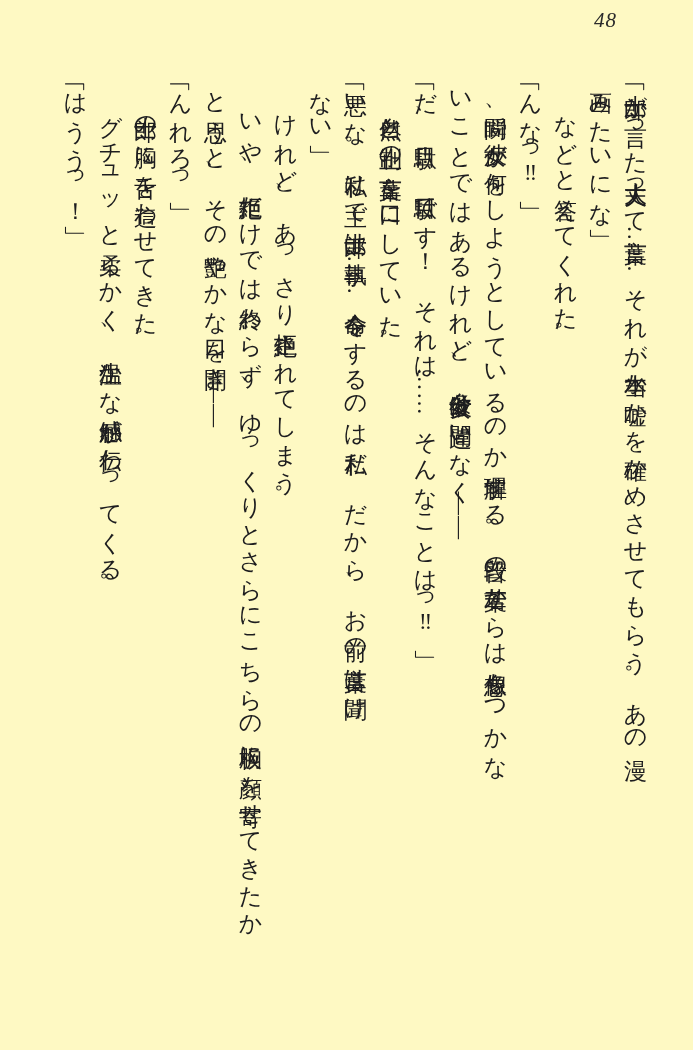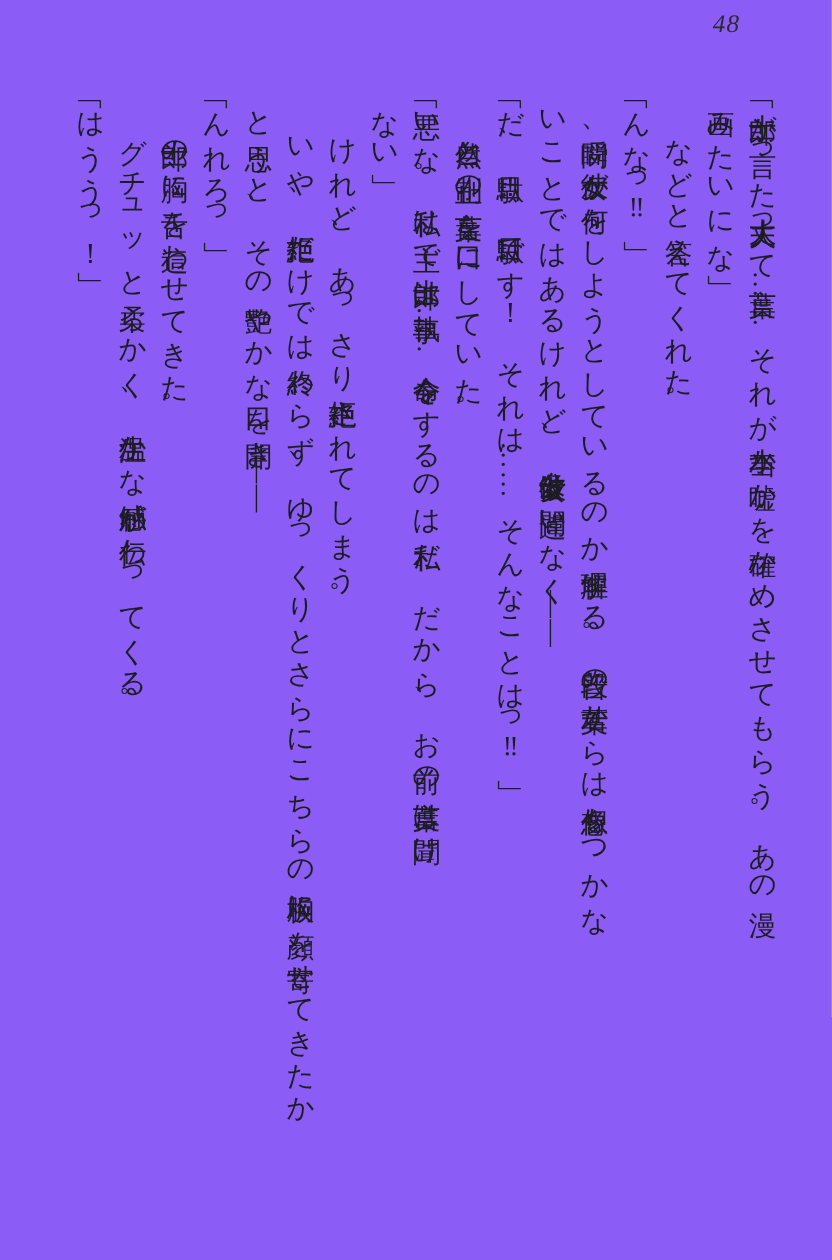--- a/index.html
+++ b/index.html
@@ -10,21 +10,21 @@
     width: 693px;
     height: 1050px;
     background: #fdfdfc;
     position: relative;
     overflow: hidden;
     font-family: "Liberation Serif", "DejaVu Serif", serif;
   }
   .page {
     position: absolute;
     inset: 0;
-    background: #8b5cf6;
+    background: #fef9c3;
   }
   .page-number {
     position: absolute;
     top: 8px;
     left: 594px;
     font-size: 21px;
     font-style: italic;
     color: #2b2b2b;
     letter-spacing: 1px;
   }

